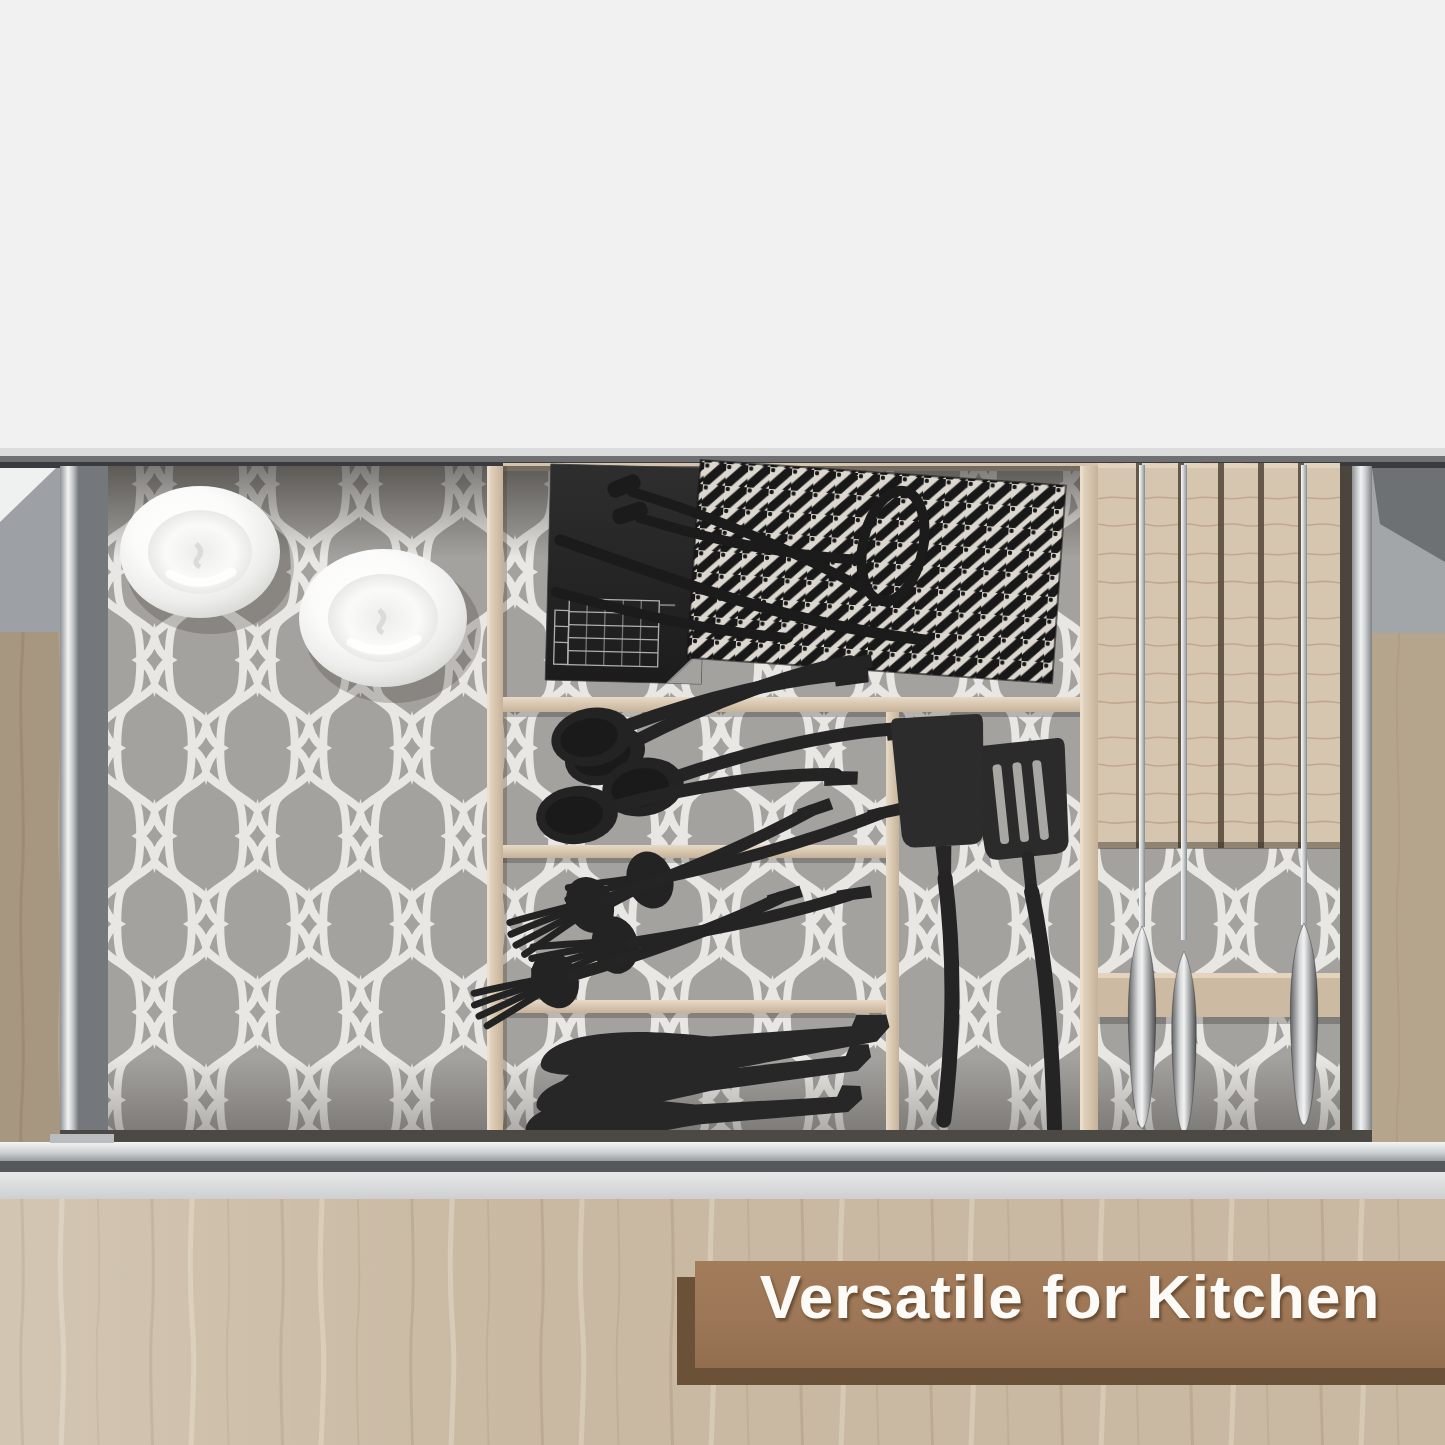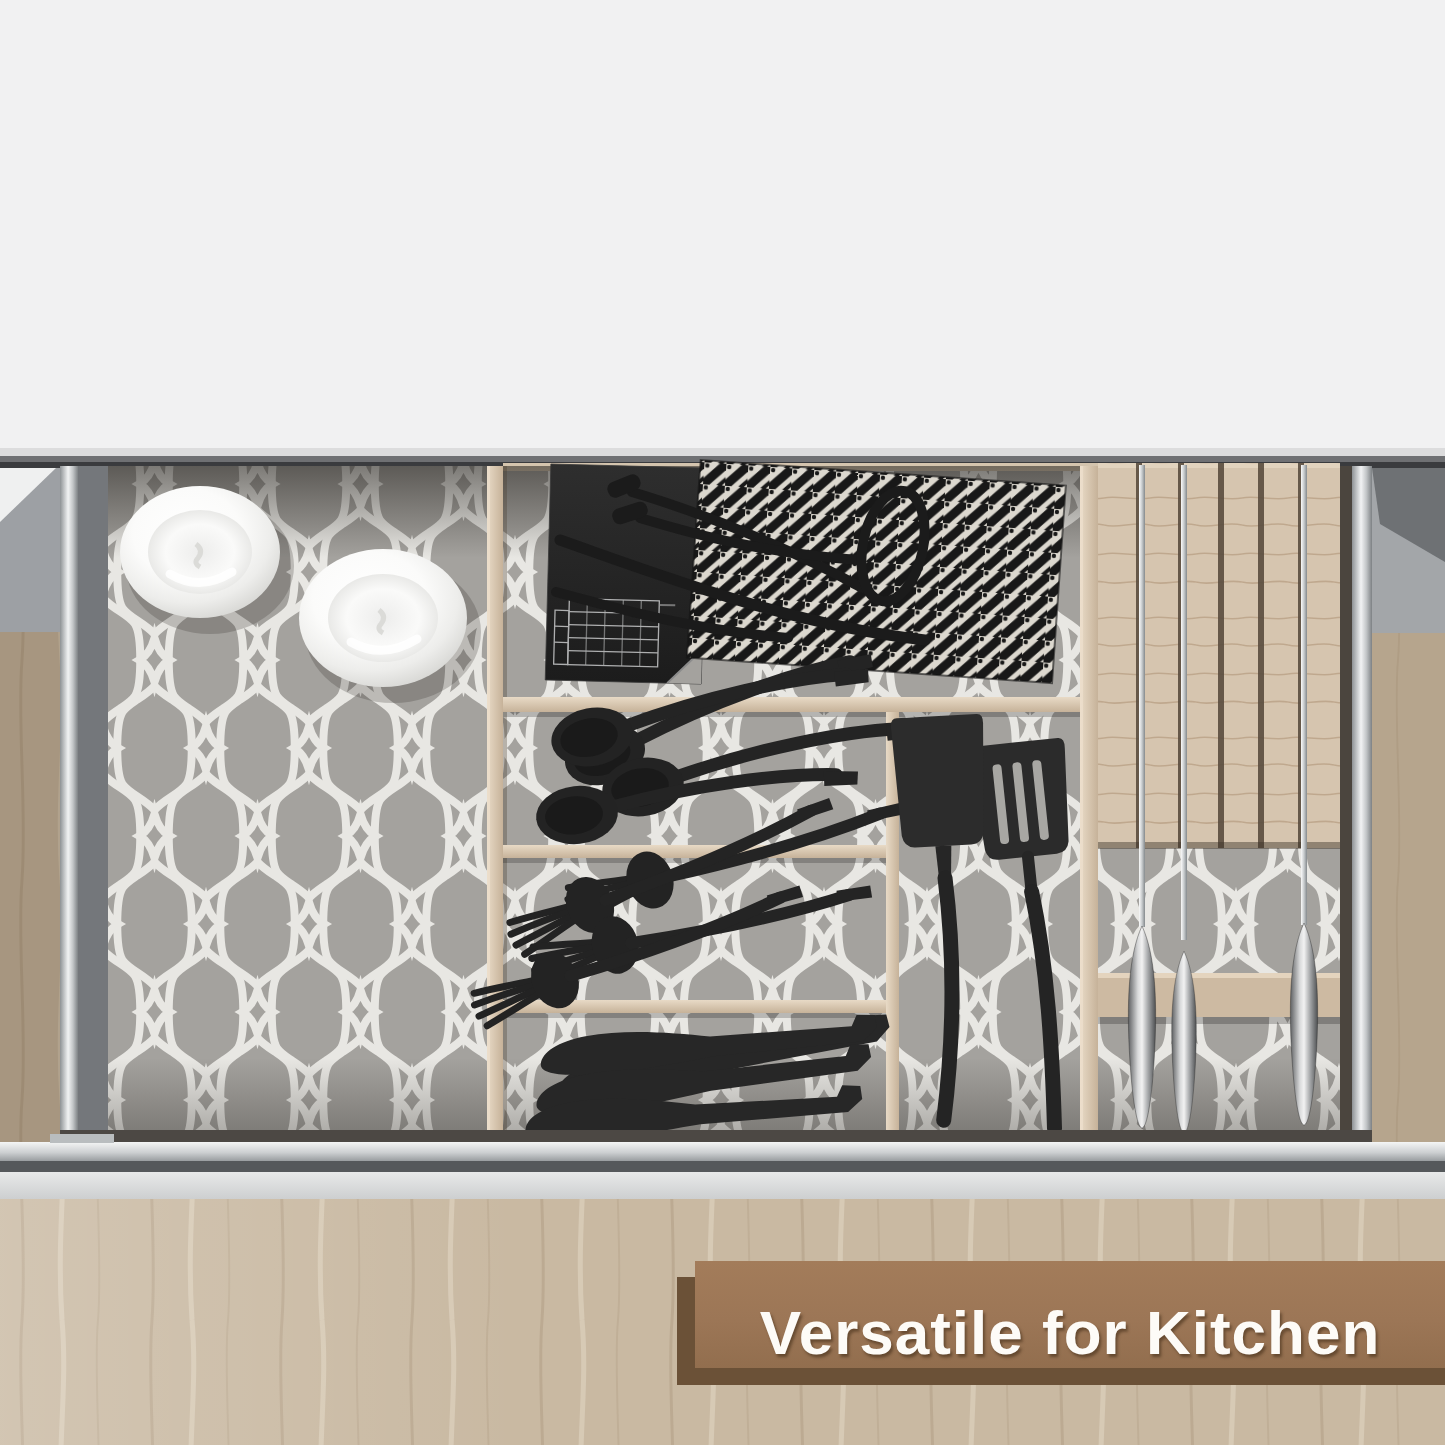--- a/index.html
+++ b/index.html
@@ -3,21 +3,21 @@
 <meta charset="utf-8">
 <style>
   html,body{margin:0;padding:0;background:#ffffff;}
   .stage{position:relative;width:1445px;height:1445px;overflow:hidden;background:#f1f1f2;
          font-family:"Liberation Sans", sans-serif;}
   .scene{position:absolute;left:0;top:0;width:1445px;height:1445px;display:block;}
   .banner{position:absolute;left:0;top:0;width:1445px;height:1445px;pointer-events:none;}
   .banner-shadow{position:absolute;left:677px;top:1277px;width:768px;height:108px;background:#6b5137;}
   .banner-face{position:absolute;left:695px;top:1261px;width:750px;height:107px;
                background:linear-gradient(180deg,#a37c5a 0%, #9c7656 55%, #926e4e 100%);
-               display:flex;align-items:flex-end;justify-content:center;}
+               display:flex;align-items:flex-start;justify-content:center;}
   .banner-face span{color:#fdfbf7;font-size:62px;font-weight:bold;letter-spacing:1px;
                     text-shadow:2px 3px 3px rgba(60,40,20,0.55);white-space:nowrap;}
 </style>
 </head>
 <body>
 
 <div class="stage">
 
 <svg class="scene" viewBox="0 0 1445 1445" xmlns="http://www.w3.org/2000/svg">
   <defs>

